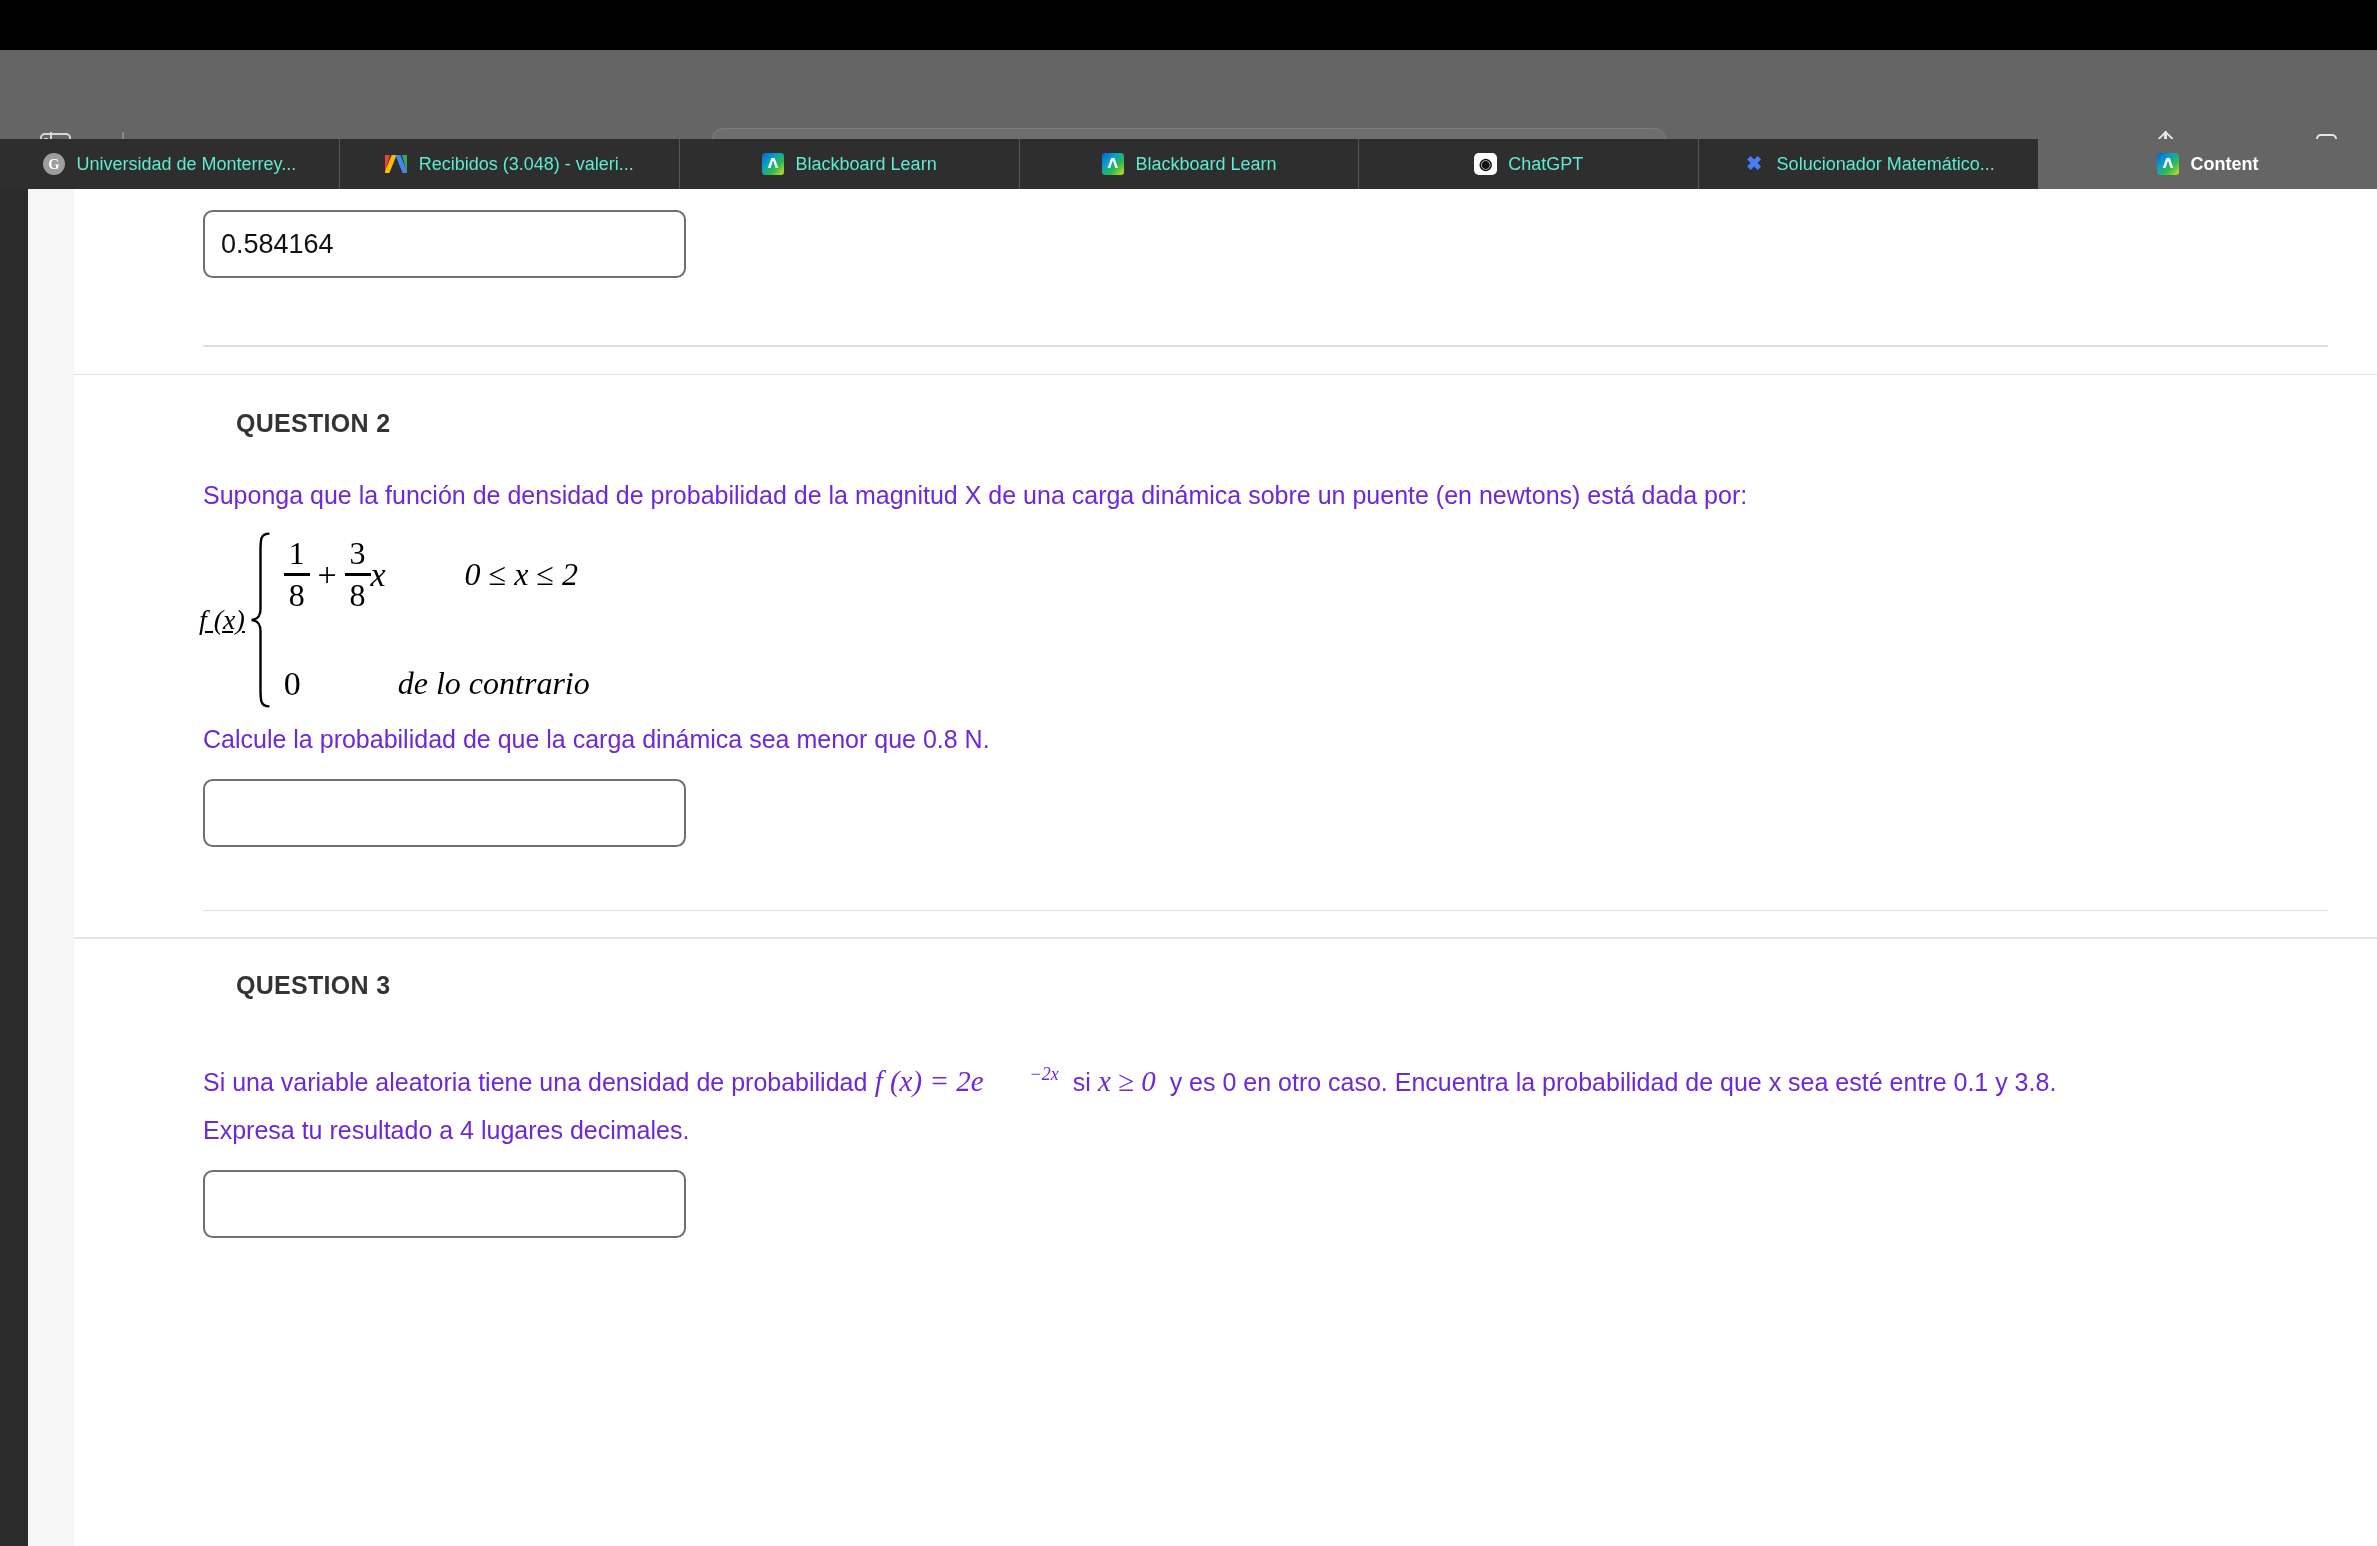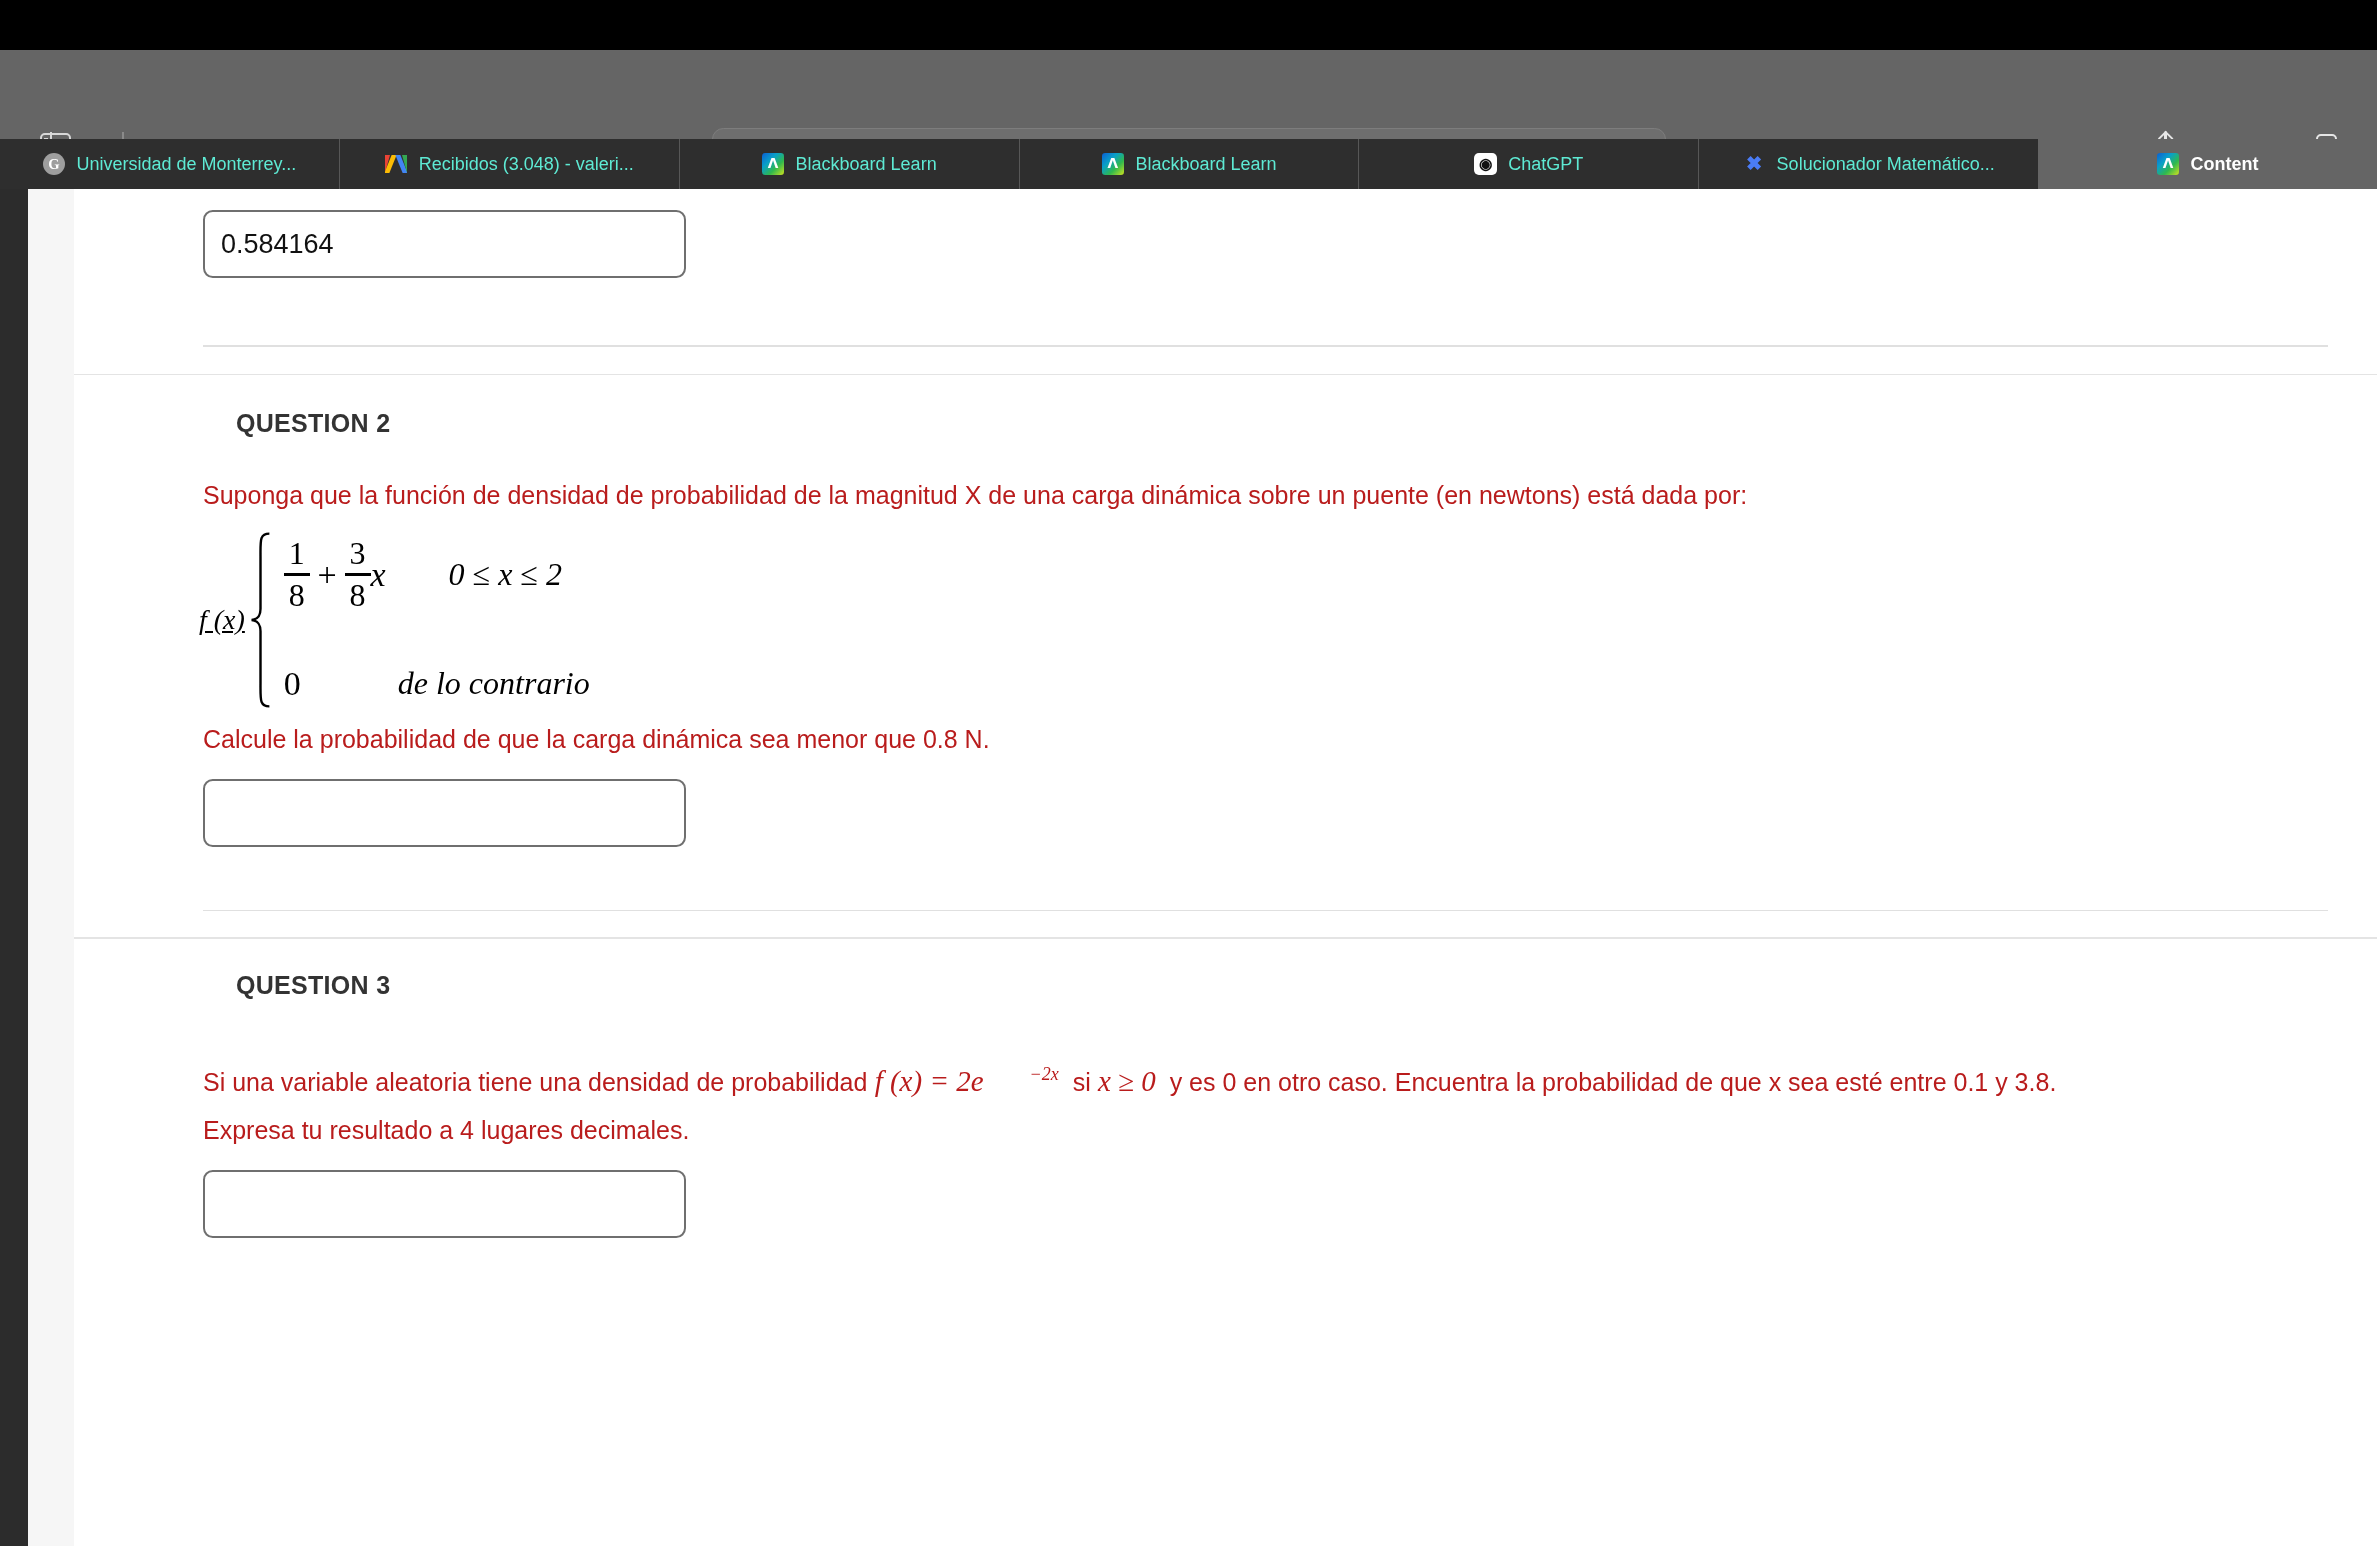--- a/index.html
+++ b/index.html
@@ -120,39 +120,39 @@
   .answer-box.empty { color: transparent; }
 
   .hr-light { height: 1.6px; background: #e0e0e0; }
   .hr-sec { height: 1.6px; background: #e4e4e4; }
 
   .q-heading {
     font-size: 25px; font-weight: 700; color: #333; letter-spacing: 0.3px;
     margin-left: 162px;
   }
   .q-text {
-    font-size: 25px; color: #b91c1c; line-height: 1.42; margin-left: 129px; max-width: 2086px;
+    font-size: 25px; color: #6d28d9; line-height: 1.42; margin-left: 129px; max-width: 2086px;
   }
 
   
   .math-block { margin-left: 125px; display: flex; align-items: center; font-family: "Liberation Serif", serif; }
   .fx { font-size: 28px; font-style: italic; padding-right: 4.9px; text-decoration: underline; }
   .brace {
     font-size: 0; width: 21px; height: 176px; position: relative;
   }
   .brace svg { display: block; }
   .cases { display: flex; flex-direction: column; justify-content: space-between; height: 176px; padding: 4.9px 0 4.9px 13px; }
   .case-row { display: flex; align-items: center; }
   .frac { display: inline-flex; flex-direction: column; align-items: center; font-size: 32px; line-height: 1.05; }
   .frac .num { padding: 0 4.9px; }
   .frac .bar { width: 100%; height: 2.4px; background: #000; margin: 3.2px 0; }
   .frac .den { padding: 0 4.9px; }
   .op { font-size: 34px; padding: 0 8px; }
   .ital { font-style: italic; font-size: 34px; }
-  .cond { font-size: 32px; font-style: italic; margin-left: 63px; white-space: nowrap; }
+  .cond { font-size: 32px; font-style: italic; margin-left: 79px; white-space: nowrap; }
   .zero { font-size: 34px; }
 
   
   .imath { font-family: "Liberation Serif", serif; font-size: 29px; font-style: italic; white-space: nowrap; }
   .imath sup { font-size: 18px; font-style: italic; vertical-align: super; margin-left: 46px; }
 </style>
 </head>
 <body>
 
 <div id="browser">

